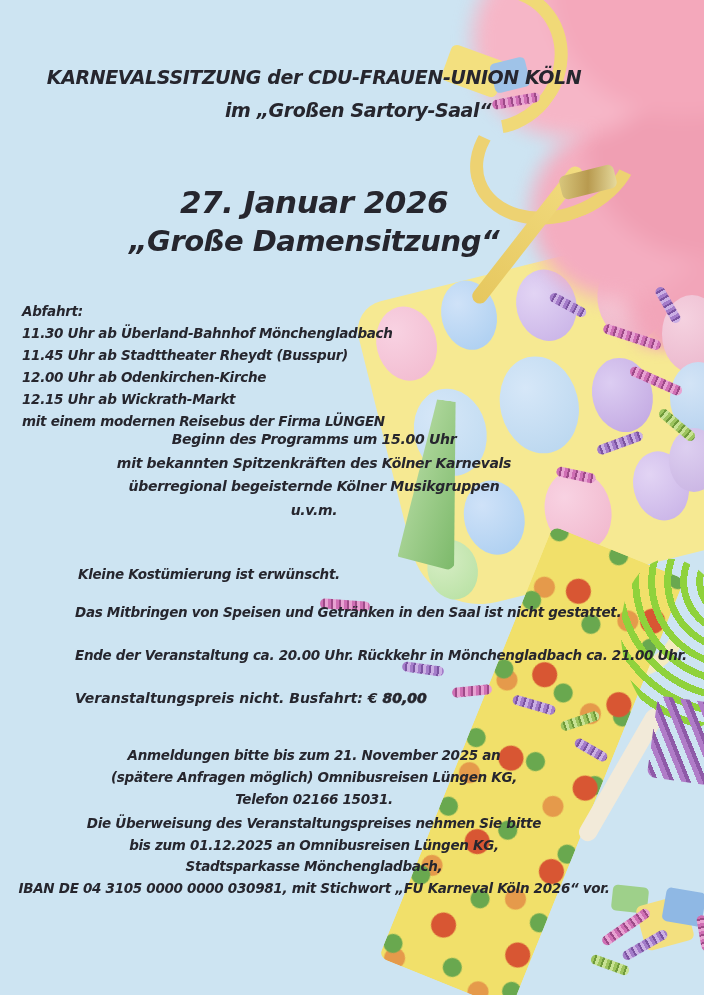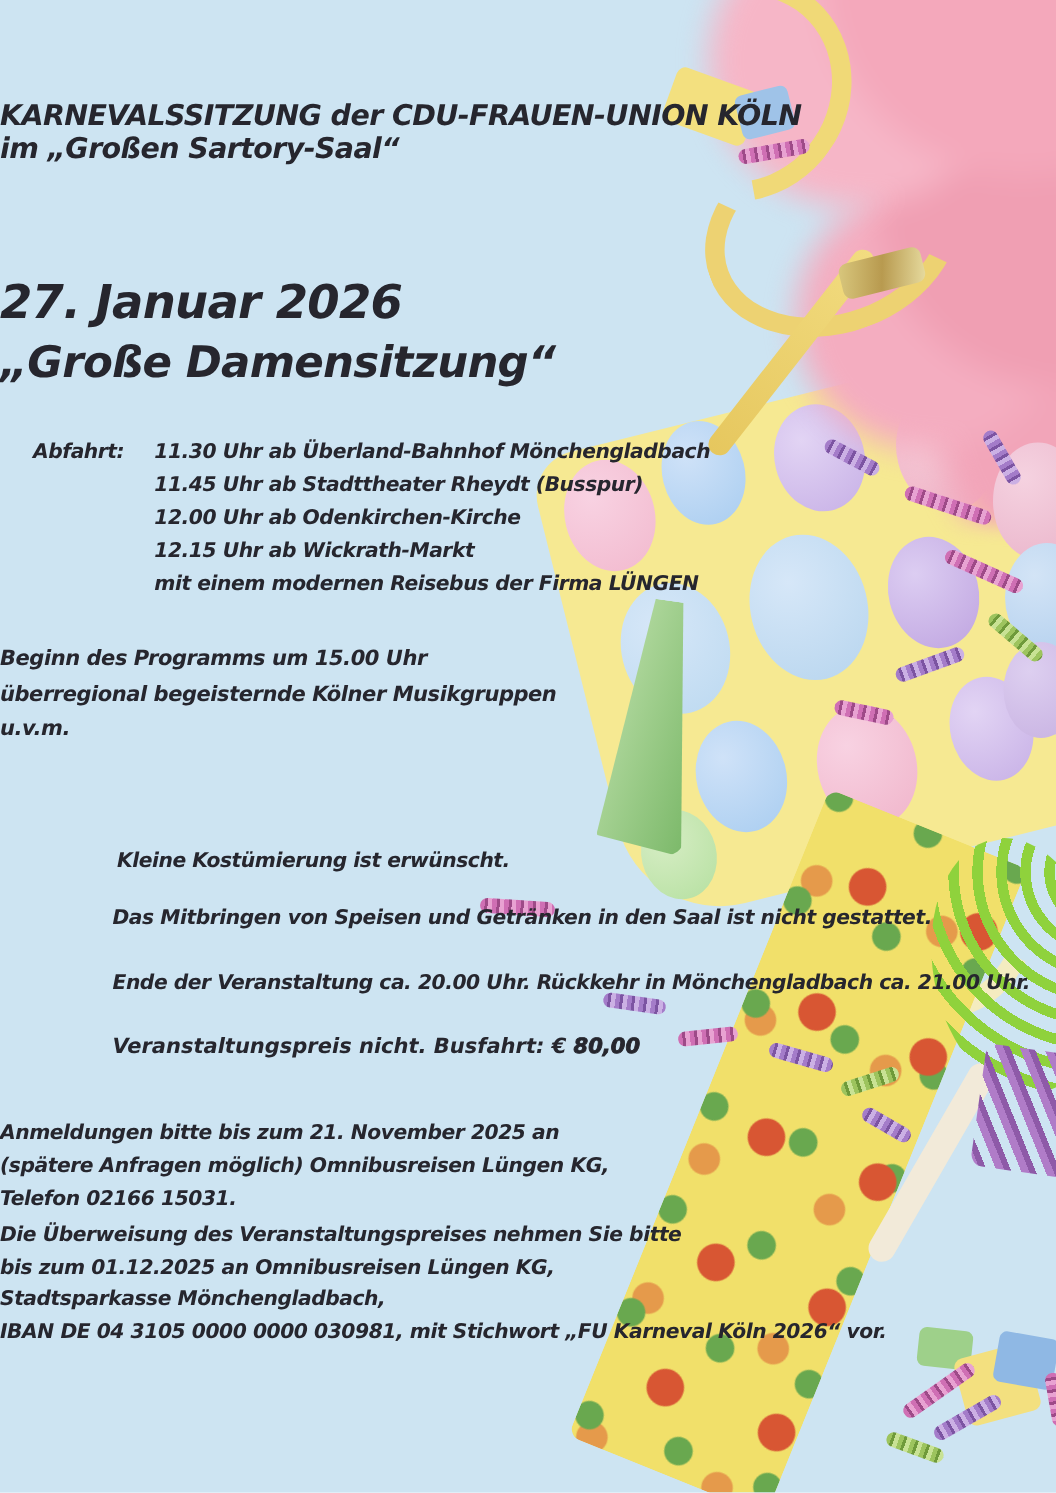--- a/index.html
+++ b/index.html
@@ -79,30 +79,30 @@
   .sg{background:repeating-linear-gradient(90deg,#9dc45e 0 3px,#6f9a3a 3px 5px,#c8e294 5px 8px);}
   .sv{background:repeating-linear-gradient(90deg,#a47cc9 0 3px,#7c54a2 3px 5px,#cbb0e4 5px 8px);}
   .sgold{background:linear-gradient(105deg,#d9c87e,#b89a4f 50%,#e7dca0); height:24px; border-radius:6px;}
 
   .bit2{position:absolute; left:640px; top:900px; width:50px; height:46px; background:#f3e07f; transform:rotate(-15deg); border-radius:6px;}
   .bit3{position:absolute; left:664px; top:890px; width:40px; height:34px; background:#8fb8e4; transform:rotate(10deg); border-radius:5px;}
   .bitg{position:absolute; left:612px; top:886px; width:36px; height:26px; background:#9ed08a; transform:rotate(6deg); border-radius:5px;}
 
   
   .tl{position:absolute; white-space:nowrap;}
-  .center{left:0; width:628px; }
+  .center{left:0; width:628px; text-align:center;}
   .h1{font-size:19px; letter-spacing:-0.4px;}
   .hline1{top:66px;}
-  .hline2{top:88px;}
+  .hline2{top:99px;padding-left:44px;}
   .ham{top:136px; font-size:17px;}
   .bigdate{top:184px; font-size:31px; letter-spacing:-0.5px;}
   .bigtitle{top:224px; font-size:29px; letter-spacing:-0.5px;}
 
   .body-txt{font-size:13.5px; letter-spacing:-0.3px; line-height:22px;}
-  .departure{top:290px; left:22px; display:flex;}
+  .departure{top:300px; left:22px; display:flex;flex-direction:column;}
   .dep-label{margin-right:20px;}
   .program{top:428px; line-height:23.5px; font-size:14px; letter-spacing:-0.3px;}
   .note1{top:563px; left:78px;}
   .note2{top:601px; left:75px;}
   .note3{top:644px; left:75px;}
   .price{top:690px; left:75px; font-size:14px;}
   .price .amt{font-weight:900; -webkit-text-stroke:0.6px #26262e;}
   .registration{top:744px; line-height:22px;}
   .payment{top:813px; line-height:21.5px;}
 </style>
@@ -185,20 +185,21 @@
         <div>11.30 Uhr ab Überland-Bahnhof Mönchengladbach</div>
         <div>11.45 Uhr ab Stadttheater Rheydt (Busspur)</div>
         <div>12.00 Uhr ab Odenkirchen-Kirche</div>
         <div>12.15 Uhr ab Wickrath-Markt</div>
         <div>mit einem modernen Reisebus der Firma LÜNGEN</div>
       </div>
     </div>
 
     <div class="tl center program">
       <div>Beginn des Programms um 15.00 Uhr</div>
+      <div>mit bekannten Spitzenkräften des Kölner Karnevals</div>
       <div>überregional begeisternde Kölner Musikgruppen</div>
       <div>u.v.m.</div>
     </div>
 
     <div class="tl note2 body-txt">Das Mitbringen von Speisen und Getränken in den Saal ist nicht gestattet.</div>
     <div class="tl note1 body-txt">Kleine Kostümierung ist erwünscht.</div>
     <div class="tl note3 body-txt">Ende der Veranstaltung ca. 20.00 Uhr. Rückkehr in Mönchengladbach ca. 21.00 Uhr.</div>
 
     <div class="tl price">
       <span>Veranstaltungspreis nicht. Busfahrt:</span>

